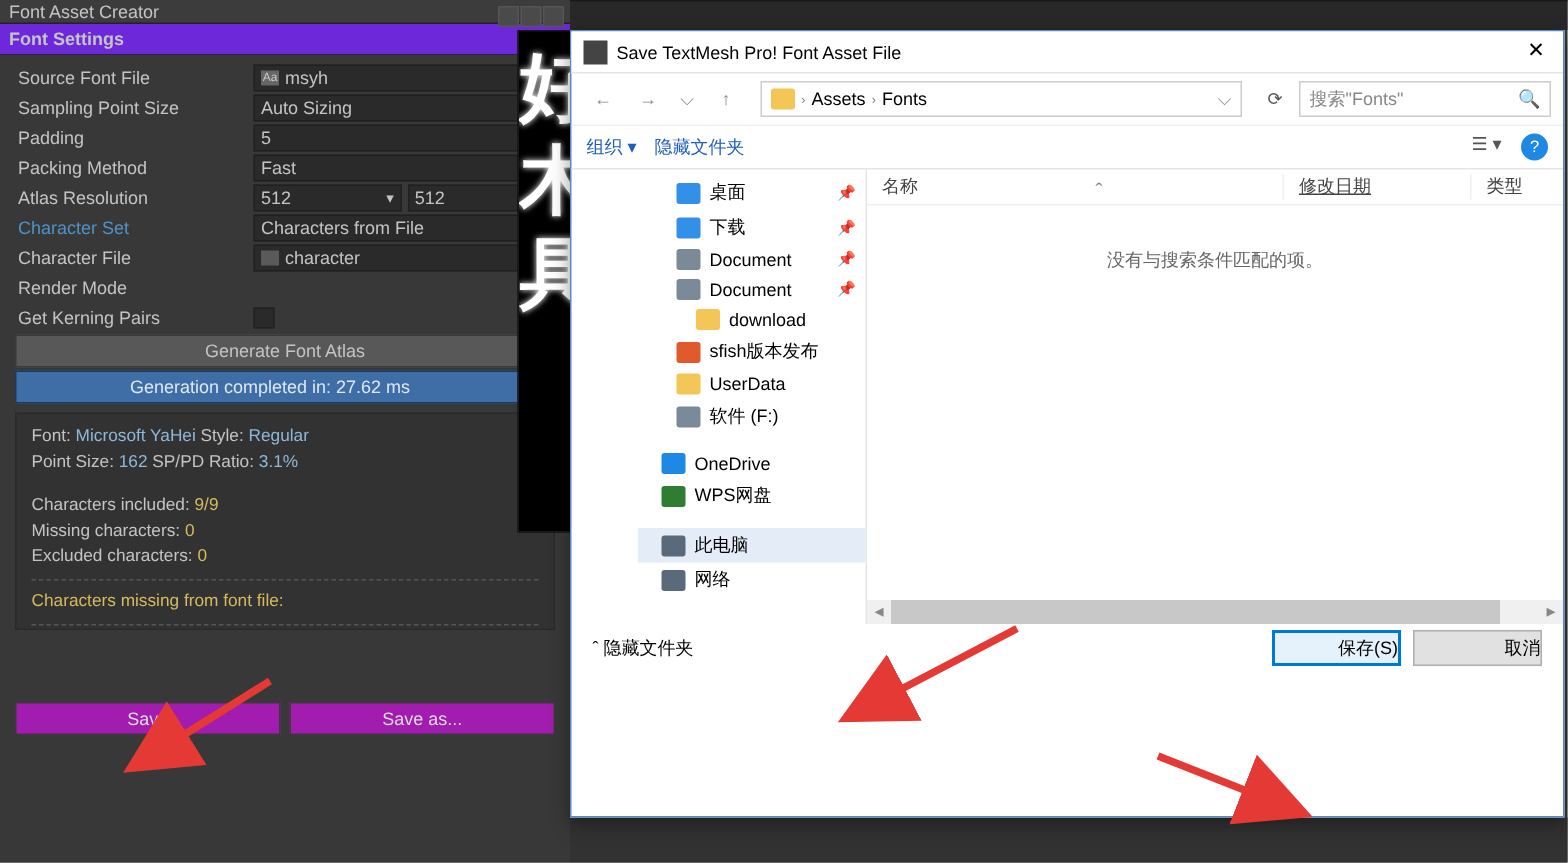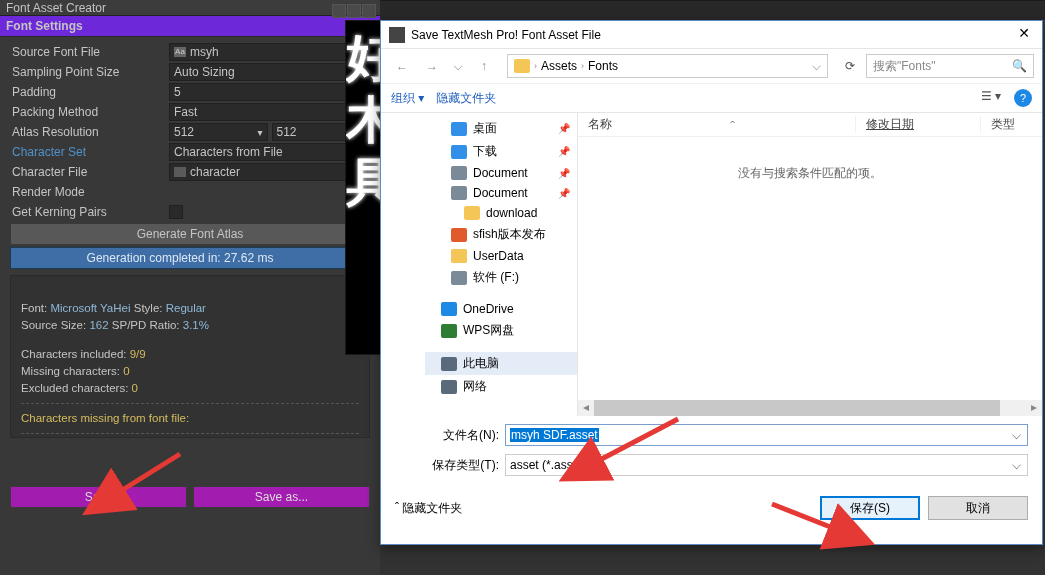--- a/index.html
+++ b/index.html
@@ -21,21 +21,21 @@
 .ufield .target { position: absolute; right: 4px; font-size: 10px; }
 .udual { display: flex; gap: 4px; flex: 1; }
 .udual .ufield { flex: 1; }
 .ucheck { width: 14px; height: 14px; background: #2a2a2a; border: 1px solid #202020; }
 .ubtnrow { display: flex; gap: 6px; margin: 10px 4px 4px 4px; }
 .ubtn { flex: 1; background: #a21caf; border: 1px solid #3a3a3a; text-align: center; padding: 3px 0; cursor: pointer; color: #ddd; }
 .gen-atlas { margin: 2px 10px; background: #585858; border: 1px solid #3a3a3a; text-align: center; padding: 3px 0; }
 .gen-bar { margin: 2px 10px 6px 10px; display: flex; }
 .gen-bar-main { flex: 1; background: #3e6ea5; text-align: center; padding: 3px 0; color: #dce8f5; border: 1px solid #1a3a5a; }
 .gen-bar-x { width: 20px; background: #3a3a3a; border: 1px solid #2a2a2a; text-align: center; padding: 3px 0; }
-.info-box { margin: 4px 10px; border: 1px solid #2a2a2a; background: #323232; padding: 24px 10px; font-size: 11.5px; line-height: 17px; height: 163px; }
+.info-box { margin: 4px 10px; border: 1px solid #2a2a2a; background: #323232; padding: 7px 10px; font-size: 11.5px; line-height: 17px; height: 145px; }
 .info-box .yellow { color: #d4bc5e; }
 .info-box .cyan { color: #8fb8d8; }
 .hr { border-top: 1px dashed #555; margin: 6px 0; }
 
 
 .preview { position: absolute; left: 345px; top: 20px; width: 45px; height: 335px; background: #000; border: 1px solid #1a1a1a; overflow: hidden; }
 .preview-glyphs { color: #fff; font-size: 50px; line-height: 62px; text-align: center; font-weight: bold; text-shadow: 0 0 4px #fff; letter-spacing: -4px; padding-top: 6px; }
 
 
 .dlg { position: absolute; left: 380px; top: 20px; width: 663px; height: 525px; background: #fff; border: 1px solid #5a8ac6; box-shadow: 0 4px 12px rgba(0,0,0,0.4); font-size: 12px; color: #000; }
@@ -75,21 +75,21 @@
 .bottom { padding: 8px 14px; }
 .frow { display: flex; align-items: center; margin-bottom: 8px; }
 .flabel { width: 110px; text-align: right; padding-right: 6px; }
 .finput { flex: 1; border: 1px solid #7a9ecc; height: 22px; padding: 0 4px; display: flex; align-items: center; position: relative; }
 .finput.selected span { background: #0078d7; color: #fff; padding: 0 1px; }
 .finput.combo::after { content: "⌵"; position: absolute; right: 6px; color: #555; }
 .fselect { flex: 1; border: 1px solid #ccc; height: 22px; padding: 0 4px; display: flex; align-items: center; position: relative; }
 .fselect::after { content: "⌵"; position: absolute; right: 6px; color: #555; }
 .action-row { display: flex; align-items: center; padding: 4px 14px 0 14px; }
 .action-spacer { flex: 1; }
-.dlg-btn { width: 100px; height: 24px; border: 1px solid #adadad; background: #e1e1e1; text-align: center; line-height: 22px; margin-left: 8px; cursor: pointer; }
+.dlg-btn { width: 86px; height: 24px; border: 1px solid #adadad; background: #e1e1e1; text-align: right; line-height: 22px; margin-left: 8px; cursor: pointer; }
 .dlg-btn.primary { border: 2px solid #0078d7; background: #e5f1fb; line-height: 20px; }
 
 
 .arrow { position: absolute; pointer-events: none; }
 .arrow svg { overflow: visible; }
 </style>
 </head>
 <body>
 
 <div class="unity-panel">
@@ -148,21 +148,21 @@
       <div class="ucheck"></div>
     </div>
   </div>
   <div class="gen-atlas">Generate Font Atlas</div>
   <div class="gen-bar">
     <div class="gen-bar-main">Generation completed in: 27.62 ms</div>
     <div class="gen-bar-x">X</div>
   </div>
   <div class="info-box">
     <div><span>Font:</span><span class="cyan"> Microsoft YaHei</span><span>  Style:</span><span class="cyan"> Regular</span></div>
-    <div><span>Source Size:</span><span class="cyan"> 162</span><span>   SP/PD Ratio:</span><span class="cyan"> 3.1%</span></div>
+    <div><span>Point Size:</span><span class="cyan"> 162</span><span>   SP/PD Ratio:</span><span class="cyan"> 3.1%</span></div>
     <div style="height:12px"></div>
     <div><span>Characters included:</span><span class="yellow"> 9/9</span></div>
     <div><span>Missing characters:</span><span class="yellow"> 0</span></div>
     <div><span>Excluded characters:</span><span class="yellow"> 0</span></div>
     <div class="hr"></div>
     <div class="yellow">Characters missing from font file:</div>
     <div class="hr"></div>
   </div>
   <div class="ubtnrow" style="margin:48px 10px 0 10px">
     <div class="ubtn">Save</div>
@@ -281,34 +281,20 @@
       </div>
       <div class="empty-msg">没有与搜索条件匹配的项。</div>
       <div class="scrollbar-h">
         <div class="sb-arrow">◂</div>
         <div class="sb-thumb"></div>
         <div class="sb-track"></div>
         <div class="sb-arrow">▸</div>
       </div>
     </div>
   </div>
-  <div class="bottom">
-    <div class="frow">
-      <div class="flabel">文件名(N):</div>
-      <div class="finput selected combo">
-          <span>msyh SDF.asset</span>
-        </div>
-    </div>
-    <div class="frow">
-      <div class="flabel">保存类型(T):</div>
-      <div class="fselect">
-          <span>asset (*.asset)</span>
-        </div>
-    </div>
-  </div>
   <div class="action-row">
     <span>ˆ <span>隐藏文件夹</span></span>
     <div class="action-spacer"></div>
     <div class="dlg-btn primary">保存(S)</div>
     <div class="dlg-btn">取消</div>
   </div>
 </div>
 
 <div class="arrow" style="left:108px;top:450px">
   <svg width="80" height="60">

